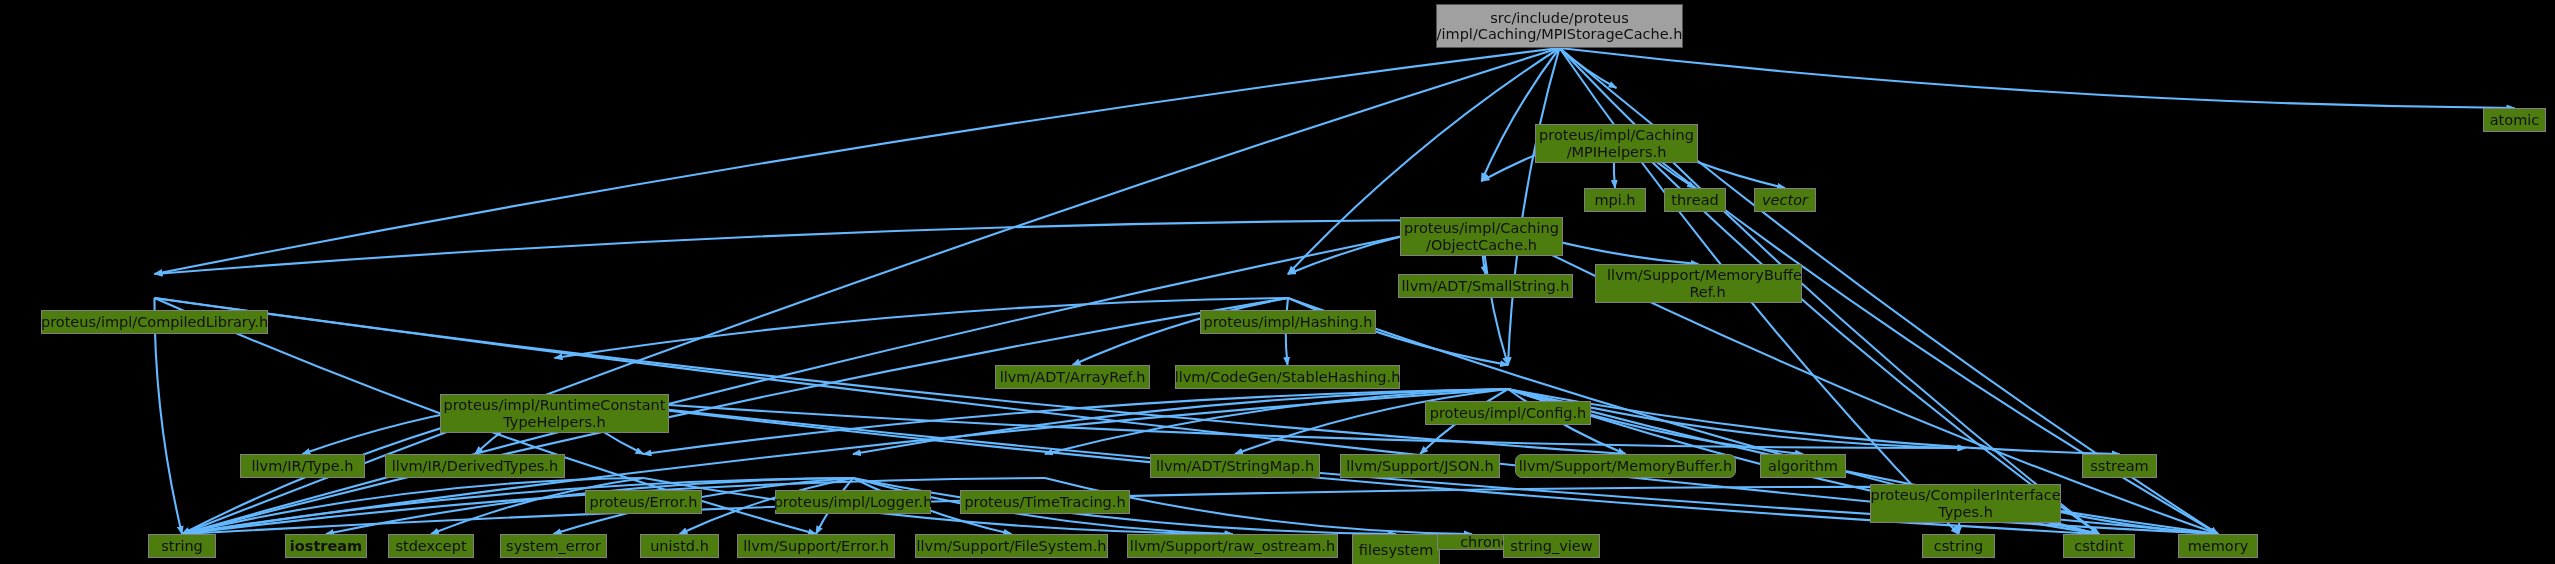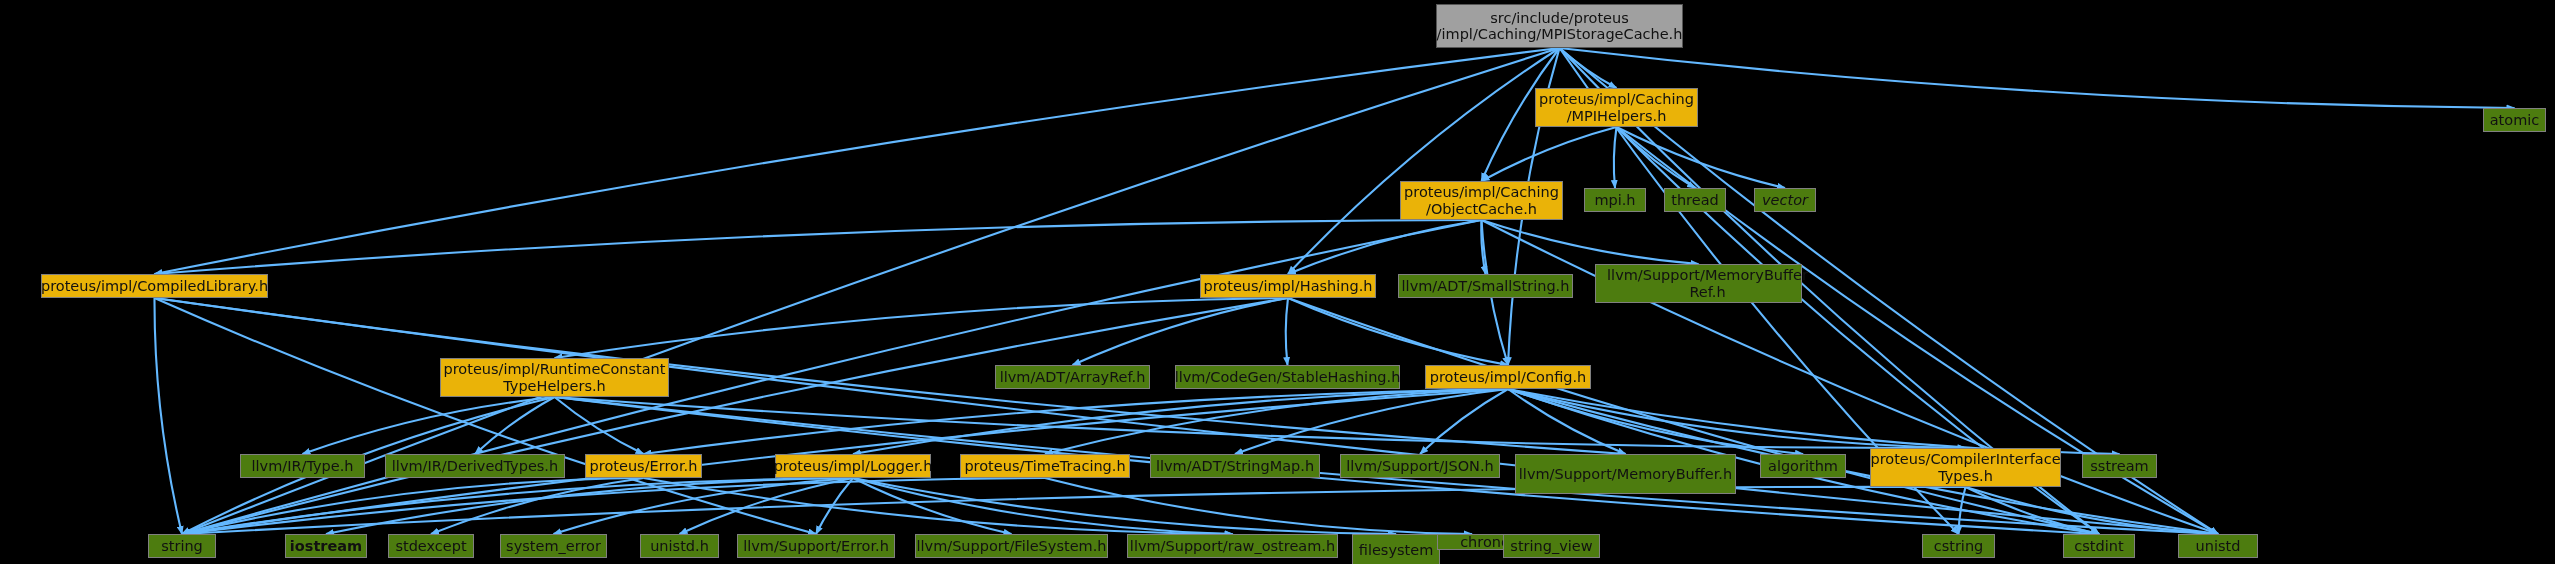--- a/index.html
+++ b/index.html
@@ -3,21 +3,21 @@
 <meta charset="utf-8">
 <style>
   html,body{margin:0;padding:0;background:#000;}
   #graph{position:relative;width:2555px;height:564px;background:#000;
          font-family:"DejaVu Sans","Liberation Sans",sans-serif;overflow:hidden;}
   #edges{position:absolute;left:0;top:0;width:2555px;height:564px;}
   .node{position:absolute;box-sizing:border-box;display:flex;align-items:center;
         justify-content:center;text-align:center;border:1px solid #808080;
         color:#111;font-size:14.5px;line-height:1.12;padding:1px 6px;white-space:pre;}
   .node.ext{background:#4d7c0f;}
-  .node.int{background:#eab308;}
+  .node.int{background:#4d7c0f;margin-top:36px;}
   .node.root{background:#a0a0a0;border:1px solid #555;}
 </style>
 </head>
 <body>
 
 <div id="graph">
   <svg id="edges" viewBox="0 0 2555 564" xmlns="http://www.w3.org/2000/svg">
     <defs>
       <marker id="ah" markerWidth="9" markerHeight="7" refX="8" refY="3.5" orient="auto" markerUnits="userSpaceOnUse">
         <polygon points="0 0, 9 3.5, 0 7" fill="#63b8ff"></polygon>
@@ -116,33 +116,33 @@
       <div class="node ext" style="left: 995px; top: 365px; width: 155px; height: 24px;">llvm/ADT/ArrayRef.h</div>
       <div class="node ext" style="left: 1175px; top: 365px; width: 225px; height: 24px;">llvm/CodeGen/StableHashing.h</div>
       <div class="node int" style="left: 1425px; top: 365px; width: 166px; height: 24px;">proteus/impl/Config.h</div>
       <div class="node ext" style="left: 240px; top: 454px; width: 125px; height: 24px;">llvm/IR/Type.h</div>
       <div class="node ext" style="left: 385px; top: 454px; width: 180px; height: 24px; text-align: center;">llvm/IR/DerivedTypes.h</div>
       <div class="node int" style="left: 585px; top: 454px; width: 117px; height: 24px;">proteus/Error.h</div>
       <div class="node int" style="left: 775px; top: 454px; width: 156px; height: 24px;">proteus/impl/Logger.h</div>
       <div class="node int" style="left: 960px; top: 454px; width: 170px; height: 24px;">proteus/TimeTracing.h</div>
       <div class="node ext" style="left: 1150px; top: 454px; width: 170px; height: 24px;">llvm/ADT/StringMap.h</div>
       <div class="node ext" style="left: 1340px; top: 454px; width: 160px; height: 24px;">llvm/Support/JSON.h</div>
-      <div class="node ext" style="left: 1515px; top: 454px; width: 221px; height: 40px;">llvm/Support/MemoryBuffer.h</div>
+      <div class="node ext" style="left: 1515px; top: 454px; width: 221px; height: 24px; border-radius: 7px;">llvm/Support/MemoryBuffer.h</div>
       <div class="node ext" style="left: 1760px; top: 454px; width: 86px; height: 24px;">algorithm</div>
       <div class="node int" style="left: 1870px; top: 448px; width: 191px; height: 39px;">proteus/CompilerInterface
 Types.h</div>
       <div class="node ext" style="left: 2082px; top: 454px; width: 75px; height: 24px;">sstream</div>
       <div class="node ext" style="left: 148px; top: 534px; width: 68px; height: 24px;">string</div>
       <div class="node ext" style="left: 285px; top: 534px; width: 82px; height: 24px; font-weight: bold;">iostream</div>
       <div class="node ext" style="left: 388px; top: 534px; width: 86px; height: 24px;">stdexcept</div>
       <div class="node ext" style="left: 500px; top: 534px; width: 107px; height: 24px;">system_error</div>
       <div class="node ext" style="left: 640px; top: 534px; width: 79px; height: 24px;">unistd.h</div>
       <div class="node ext" style="left: 737px; top: 534px; width: 158px; height: 24px;">llvm/Support/Error.h</div>
       <div class="node ext" style="left: 915px; top: 534px; width: 193px; height: 24px;">llvm/Support/FileSystem.h</div>
       <div class="node ext" style="left: 1127px; top: 534px; width: 211px; height: 24px;">llvm/Support/raw_ostream.h</div>
       <div class="node ext" style="left: 1352px; top: 534px; width: 88px; height: 32px;">filesystem</div>
       <div class="node ext" style="left: 1437px; top: 534px; width: 70px; height: 16px; padding-left: 32px;">chrono</div>
       <div class="node ext" style="left: 1503px; top: 534px; width: 97px; height: 24px;">string_view</div>
       <div class="node ext" style="left: 1922px; top: 534px; width: 73px; height: 24px;">cstring</div>
       <div class="node ext" style="left: 2063px; top: 534px; width: 72px; height: 24px;">cstdint</div>
-      <div class="node ext" style="left: 2178px; top: 534px; width: 80px; height: 24px;">unistd</div>
+      <div class="node ext" style="left: 2178px; top: 534px; width: 80px; height: 24px;">memory</div>
     </div>
 </div>
 
 </body></html>

